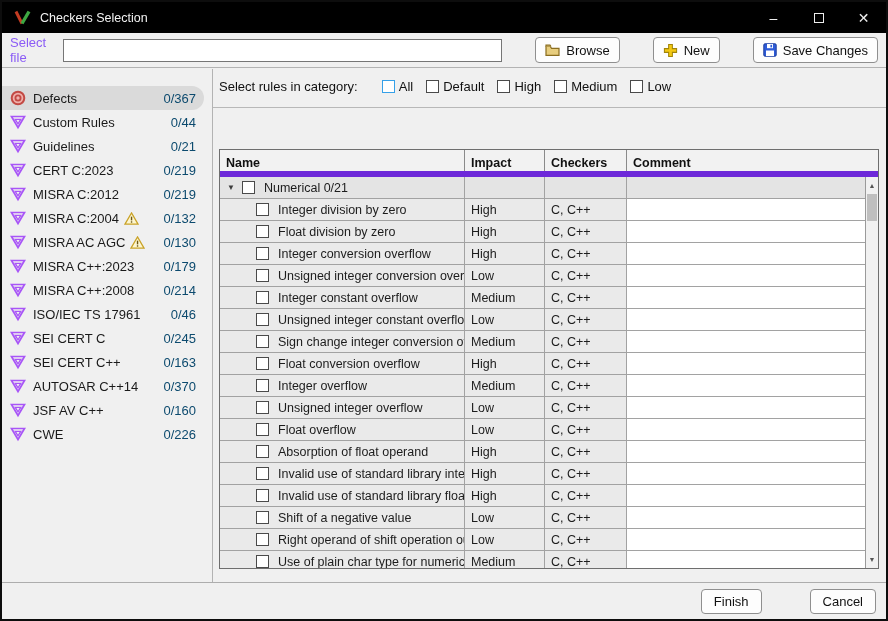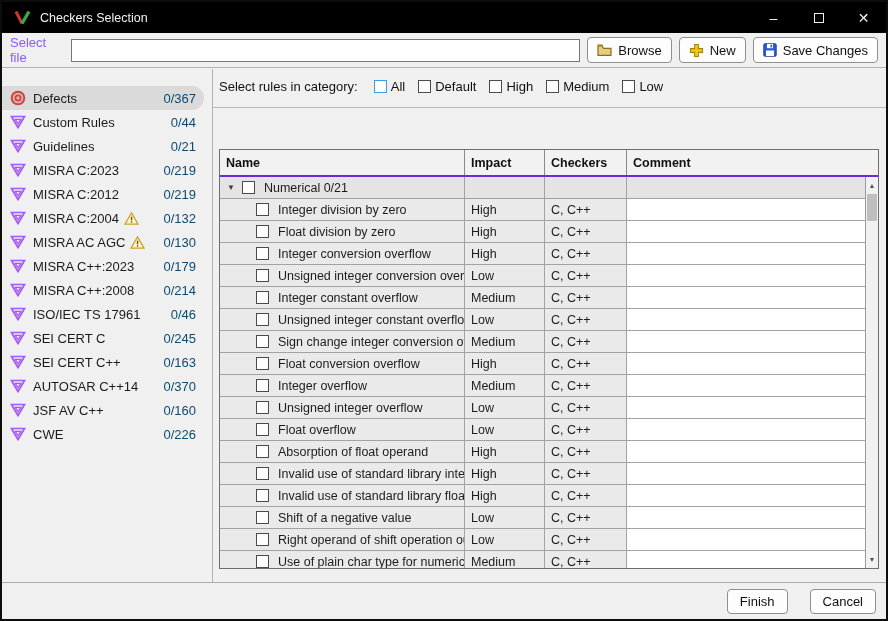--- a/index.html
+++ b/index.html
@@ -20,49 +20,49 @@
     color:#eee; font-size:14px; cursor:default; }
   .max-glyph { width:10px; height:10px; border:1.4px solid #eee; display:block; }
   
   .filebar { height:35px; display:flex; align-items:center; padding:0 8px; gap:7px;
     border-bottom:1px solid #b3b3b3; }
   .filebar .lbl { font-size:13px; color:#8b5cf6; margin-right:2px; }
   .filebar input { width:557px; height:23px; border:1px solid #767676; background:#fff;
     font-size:12px; padding:0 4px; font-family:inherit; }
   .btn { display:inline-flex; align-items:center; gap:6px; height:26px; padding:0 9px;
     background:#fdfdfd; border:1px solid #8f8f8f; border-radius:4px; font-size:13px;
-    color:#111; cursor:default; white-space:nowrap; }
+    color:#111; cursor:default; white-space:nowrap;margin-left:26px; }
   .btn svg { flex:0 0 auto; }
   
   .main { position:absolute; top:67px; left:0; right:0; bottom:37px; display:flex; }
   .sidebar { width:211px; border-right:1px solid #b3b3b3; padding-top:17px; }
   .side-item { height:24px; display:flex; align-items:center; padding-left:8px;
     margin-right:8px; font-size:13px; color:#1a1a1a; cursor:default; }
   .side-item.selected { background:#dadada; border-radius:0 12px 12px 0; }
   .side-item .icon { width:16px; height:16px; margin-right:7px; flex:0 0 auto; display:none; }
   .side-item .icon.show { display:block; }
   .side-item .warn { width:15px; height:13px; margin-left:5px; display:none; }
   .side-item .warn.show { display:block; }
   .side-item .count { margin-left:auto; padding-right:8px; color:#0c4a6e; font-size:13px; }
   
   .content { flex:1; position:relative; }
   .cat-row { position:absolute; top:10px; left:6px; display:flex; align-items:center; gap:13px;
     font-size:13px; color:#111; }
-  .cat-row .cat-label { margin-right:3px; }
+  .cat-row .cat-label { margin-right:11px; }
   .cat-opt { display:flex; align-items:center; gap:4px; cursor:default; }
   .cb { width:13px; height:13px; background:#fff; border:1px solid #4a4a4a; display:inline-block; flex:0 0 auto; }
   .cb.hl { border-color:#35a0e8; }
   .content .sep { position:absolute; top:38px; left:0; right:0; height:1px; background:#b8b8b8; }
   .filter-input { position:absolute; top:50px; left:6px; width:150px; height:22px;
     border:1px solid #9a9a9a; background:#fff; font-size:12.5px; padding:0 5px; font-family:inherit; }
   .filter-input::placeholder { color:#8a8a8a; }
   
   .table { position:absolute; top:80px; left:6px; right:7px; bottom:13px;
     border:1px solid #6e6e6e; background:#fff; display:flex; flex-direction:column; }
-  .thead { display:flex; height:27px; background:#f2f2f2; border-bottom:2px solid #6d28d9;
+  .thead { display:flex; height:27px; background:#f2f2f2; border-bottom:6px solid #6d28d9;
     font-weight:bold; font-size:12.5px; color:#111; flex:0 0 auto; }
   .thead .hc { line-height:26px; padding-left:6px; border-right:1px solid #8a8a8a; overflow:hidden; white-space:nowrap; }
   .tbody { flex:1; position:relative; padding-right:13px; overflow:hidden; }
   .trow { display:flex; height:22px; font-size:12.5px; color:#1c1c1c; }
   .trow .c { border-right:1px solid #a2a2a2; border-bottom:1px solid #a2a2a2;
     background:#eaeaea; display:flex; align-items:center; overflow:hidden; white-space:nowrap; }
   .c.name { width:245px; flex:0 0 auto; }
   .c.impact { width:80px; flex:0 0 auto; padding-left:6px; }
   .c.lang { width:82px; flex:0 0 auto; padding-left:6px; }
   .c.comment { flex:1; background:#fff; border-right:none; }
@@ -163,21 +163,21 @@
     <span class="side-label">Guidelines</span>
 
     <span class="count">0/21</span>
   </div>
         <div class="side-item">
 
     <svg class="icon tri show" viewBox="0 0 16 16">
       <path d="M1.5 2.5 H14.5 L8 13.5 Z" fill="none" stroke="#a855f7" stroke-width="1.7"></path>
       <path d="M5.2 5.3 H10.8 L8 9.8 Z" fill="none" stroke="#a855f7" stroke-width="1.3"></path>
     </svg>
-    <span class="side-label">MISRA C:2023</span>
+    <span class="side-label">CERT C:2023</span>
 
     <span class="count">0/219</span>
   </div>
         <div class="side-item">
 
     <svg class="icon tri show" viewBox="0 0 16 16">
       <path d="M1.5 2.5 H14.5 L8 13.5 Z" fill="none" stroke="#a855f7" stroke-width="1.7"></path>
       <path d="M5.2 5.3 H10.8 L8 9.8 Z" fill="none" stroke="#a855f7" stroke-width="1.3"></path>
     </svg>
     <span class="side-label">MISRA C:2012</span>

